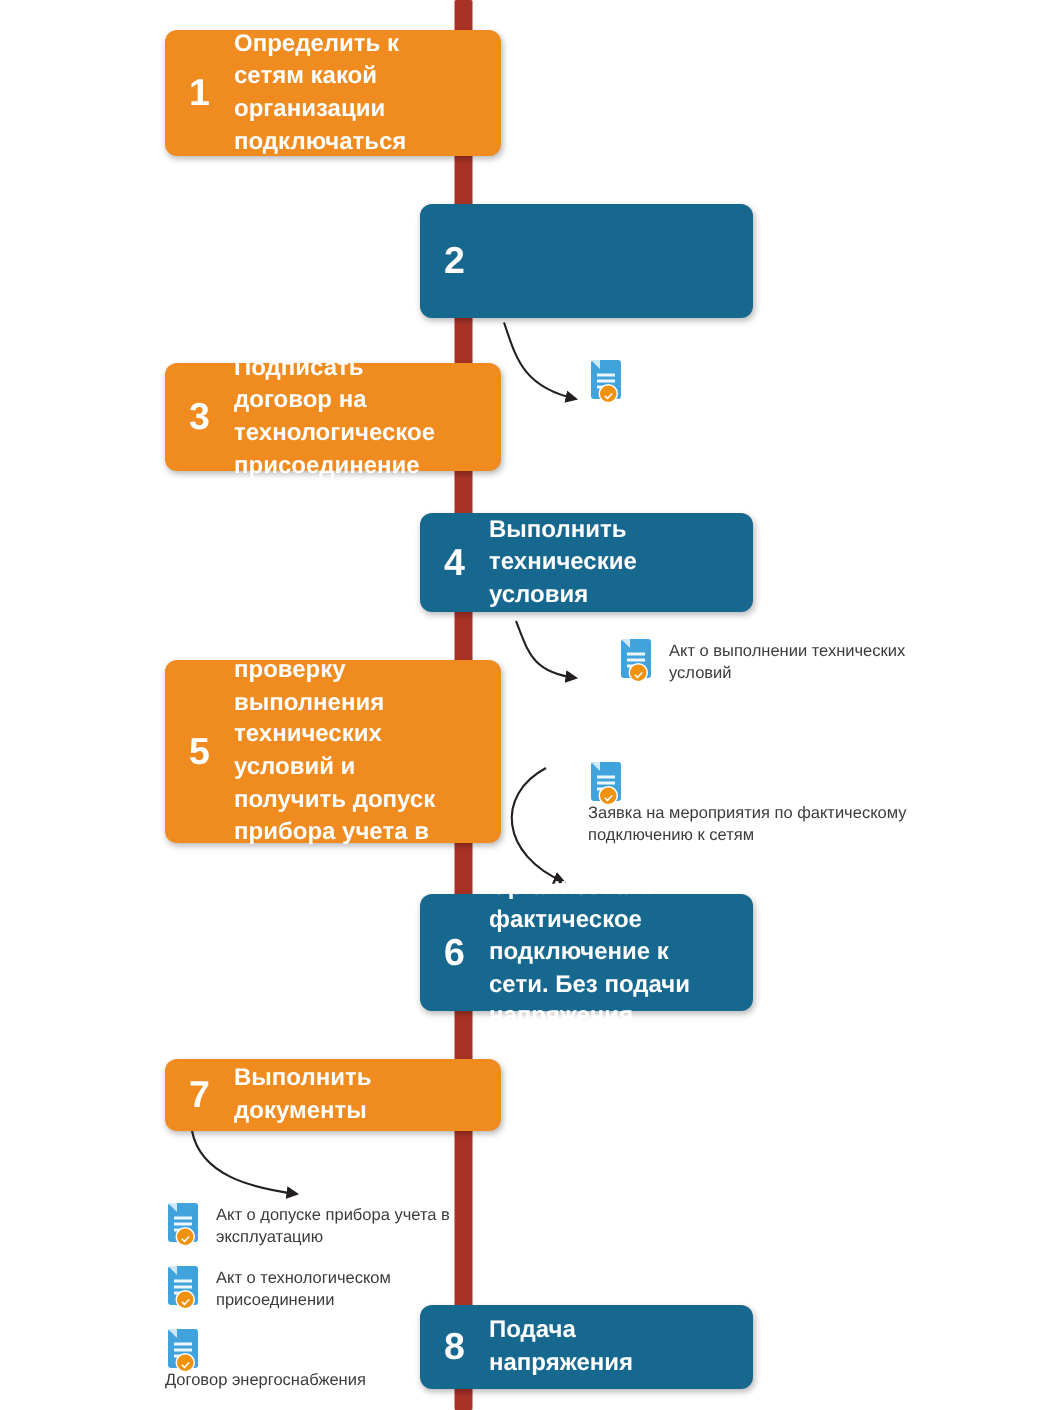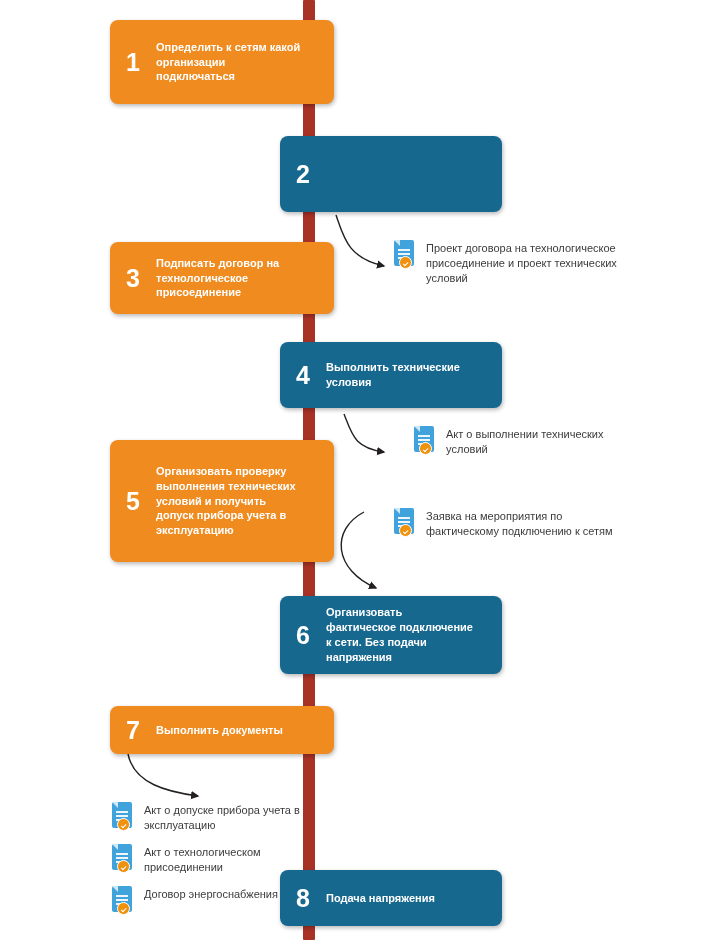--- a/index.html
+++ b/index.html
@@ -38,21 +38,21 @@
     color:#ffffff;
     font-size:25px;
     font-weight:bold;
     width:46px;
     text-align:center;
     flex:0 0 46px;
     line-height:1;
   }
   .step .txt{
     color:#ffffff;
-    font-size:11px;
+    font-size:16px;
     font-weight:bold;
     line-height:1.35;
     padding-right:28px;
   }
 
   
   .doc{
     position:absolute;
     z-index:3;
     display:flex;
@@ -143,21 +143,20 @@
 
   <div class="doc" style="left:392px;top:240px;width:250px;">
     <div class="docicon">
       <div class="page"></div>
         <div class="fold"></div>
       <div class="line l1"></div>
         <div class="line l2"></div>
         <div class="line l3"></div>
       <div class="badge"></div>
     </div>
-    <div class="doctxt">Проект договора на технологическое присоединение и проект технических условий</div>
   </div>
 
   <div class="step orange" style="left:110px;top:242px;width:224px;height:72px;">
     <div class="num">3</div>
     <div class="txt">Подписать договор на технологическое присоединение</div>
   </div>
 
   <div class="step blue" style="left:280px;top:342px;width:222px;height:66px;">
     <div class="num">4</div>
     <div class="txt">Выполнить технические условия</div>
@@ -173,21 +172,21 @@
       <div class="badge"></div>
     </div>
     <div class="doctxt">Акт о выполнении технических условий</div>
   </div>
 
   <div class="step orange" style="left:110px;top:440px;width:224px;height:122px;">
     <div class="num">5</div>
     <div class="txt">Организовать проверку выполнения технических условий и получить допуск прибора учета в эксплуатацию</div>
   </div>
 
-  <div class="doc" style="left:392px;top:508px;width:240px;">
+  <div class="doc" style="left:392px;top:508px;width:240px;flex-direction:column;">
     <div class="docicon">
       <div class="page"></div>
         <div class="fold"></div>
       <div class="line l1"></div>
         <div class="line l2"></div>
         <div class="line l3"></div>
       <div class="badge"></div>
     </div>
     <div class="doctxt">Заявка на мероприятия по фактическому подключению к сетям</div>
   </div>
@@ -219,21 +218,21 @@
       <div class="page"></div>
         <div class="fold"></div>
       <div class="line l1"></div>
         <div class="line l2"></div>
         <div class="line l3"></div>
       <div class="badge"></div>
     </div>
     <div class="doctxt">Акт о допуске прибора учета в эксплуатацию</div>
   </div>
 
-  <div class="doc" style="left:110px;top:886px;width:190px;">
+  <div class="doc" style="left:110px;top:886px;width:190px;flex-direction:column;">
     <div class="docicon">
       <div class="page"></div>
         <div class="fold"></div>
       <div class="line l1"></div>
         <div class="line l2"></div>
         <div class="line l3"></div>
       <div class="badge"></div>
     </div>
     <div class="doctxt">Договор энергоснабжения</div>
   </div>

